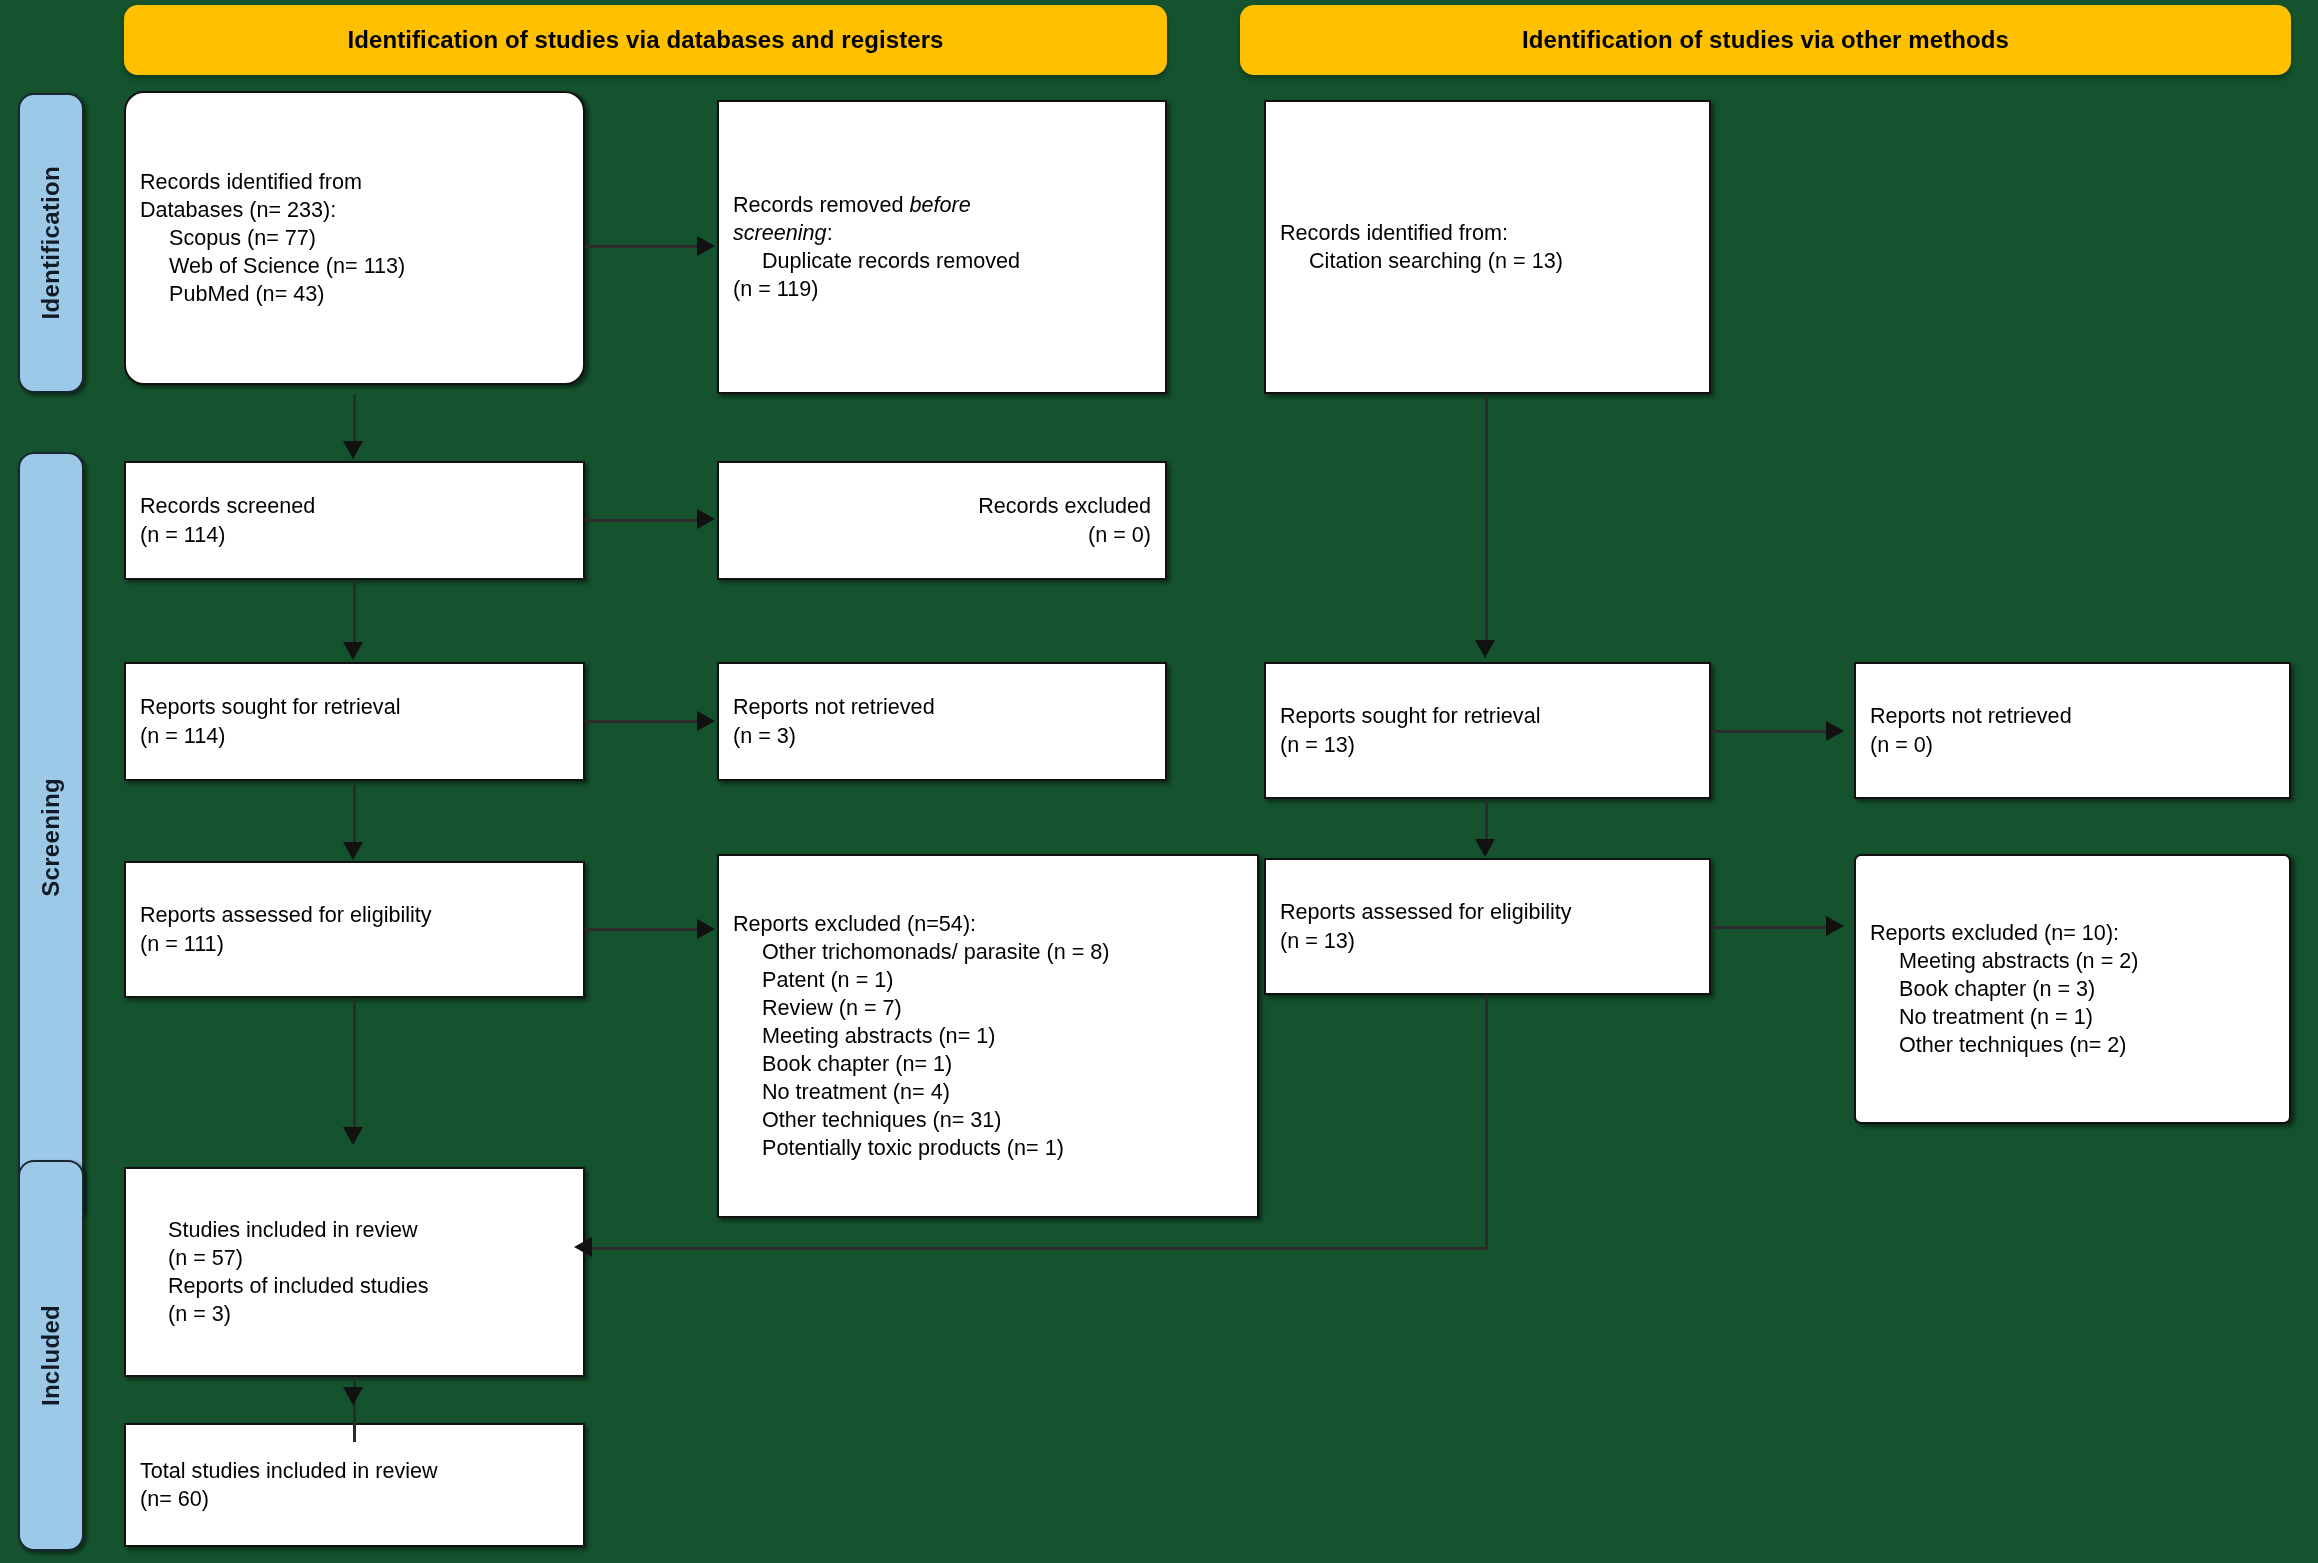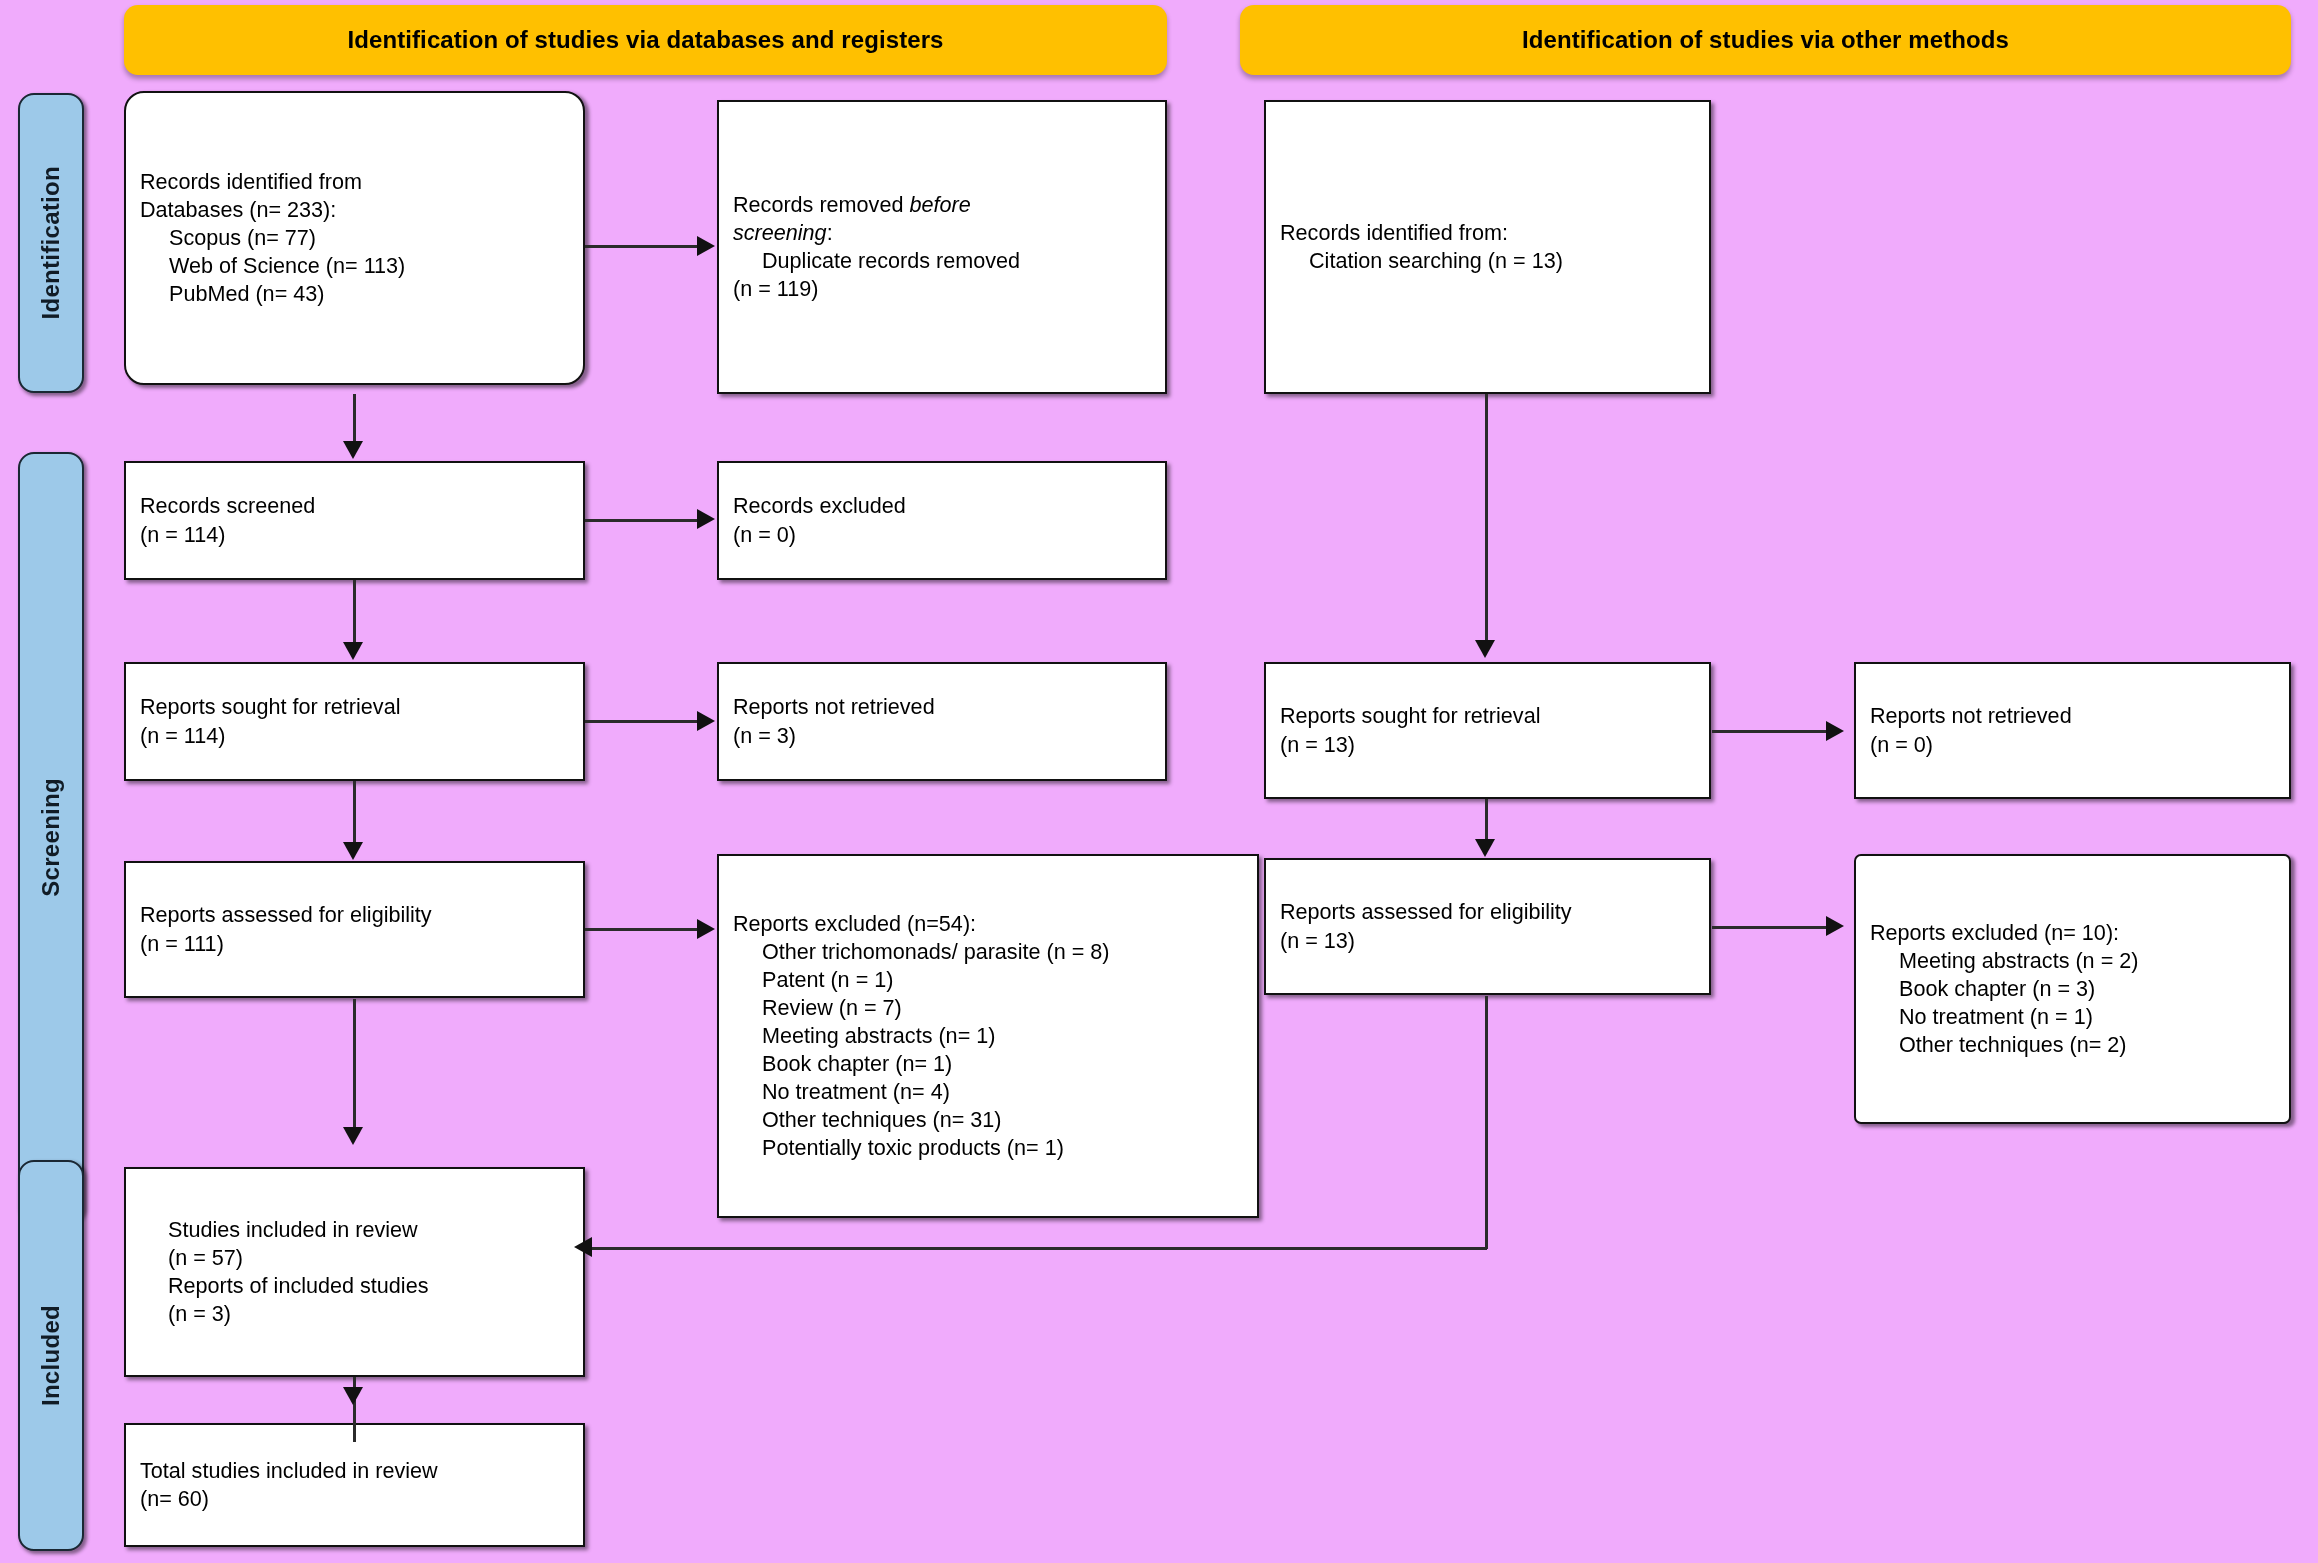--- a/index.html
+++ b/index.html
@@ -1,20 +1,20 @@
 <!DOCTYPE html>
 <html style="font-size:8.6px"><head>
 <meta charset="utf-8">
 <style>
   html,body{margin:0;padding:0;background:#ffffff;}
   body{font-family:"Liberation Sans","DejaVu Sans",sans-serif;}
   #stage{
     position:relative;
     width:2319px;height:1563px;
-    background:#f0abfc;
+    background:#14532d;
     overflow:hidden;
   }
 
   
   .banner{
     position:absolute;
     background:#FFC000;
     border-radius:14px;
     box-shadow:0 3.8px 4.9px rgba(0,0,0,.30);
     display:flex;align-items:center;justify-content:center;
@@ -142,21 +142,21 @@
     </div>
   </div>
 
   <div class="fbox" style="left:124px;top:461px;width:461px;height:119px;">
     <div class="inner">
       <p>Records screened</p>
       <p>(n = 114)</p>
     </div>
   </div>
 
-  <div class="fbox" style="left:717px;top:461px;width:450px;height:119px;">
+  <div class="fbox" style="left:717px;top:461px;width:450px;height:119px;text-align:right;">
     <div class="inner">
       <p>Records excluded</p>
       <p>(n = 0)</p>
     </div>
   </div>
 
   <div class="fbox" style="left:124px;top:662px;width:461px;height:119px;">
     <div class="inner">
       <p>Reports sought for retrieval</p>
       <p>(n = 114)</p>

